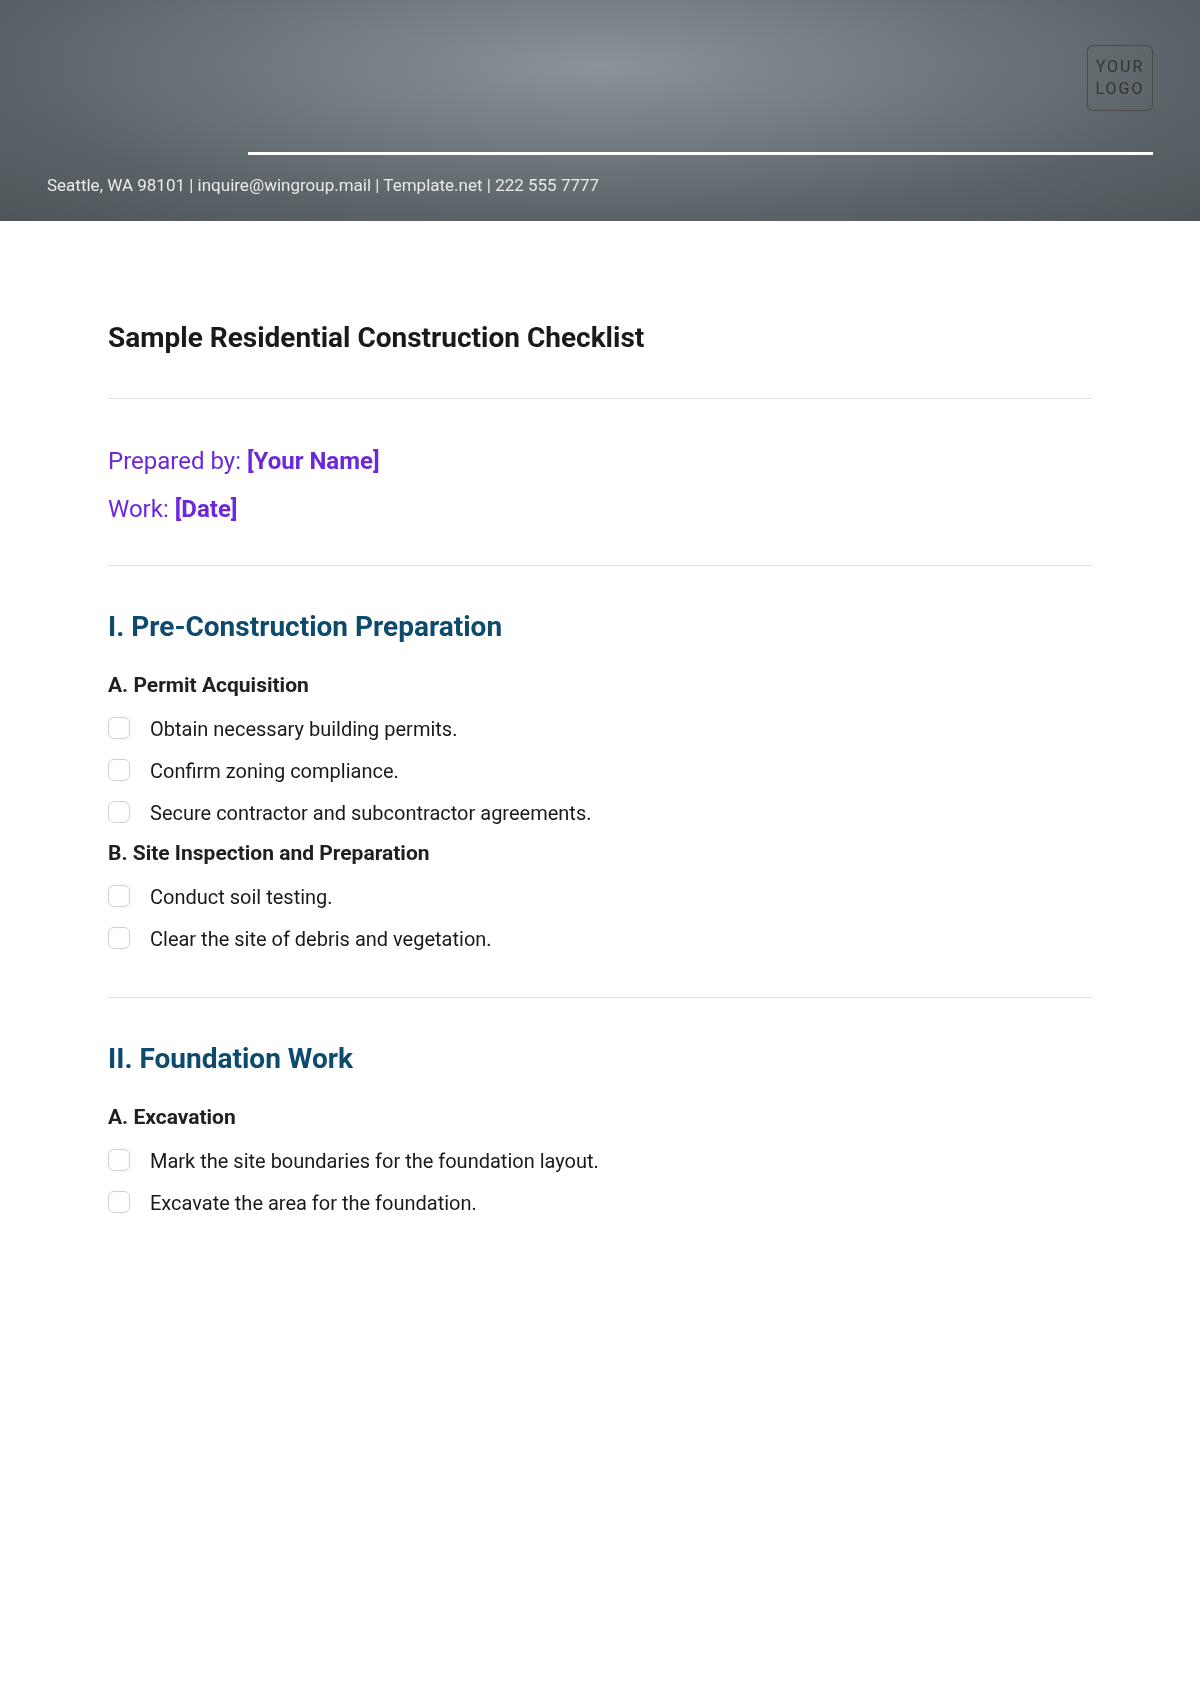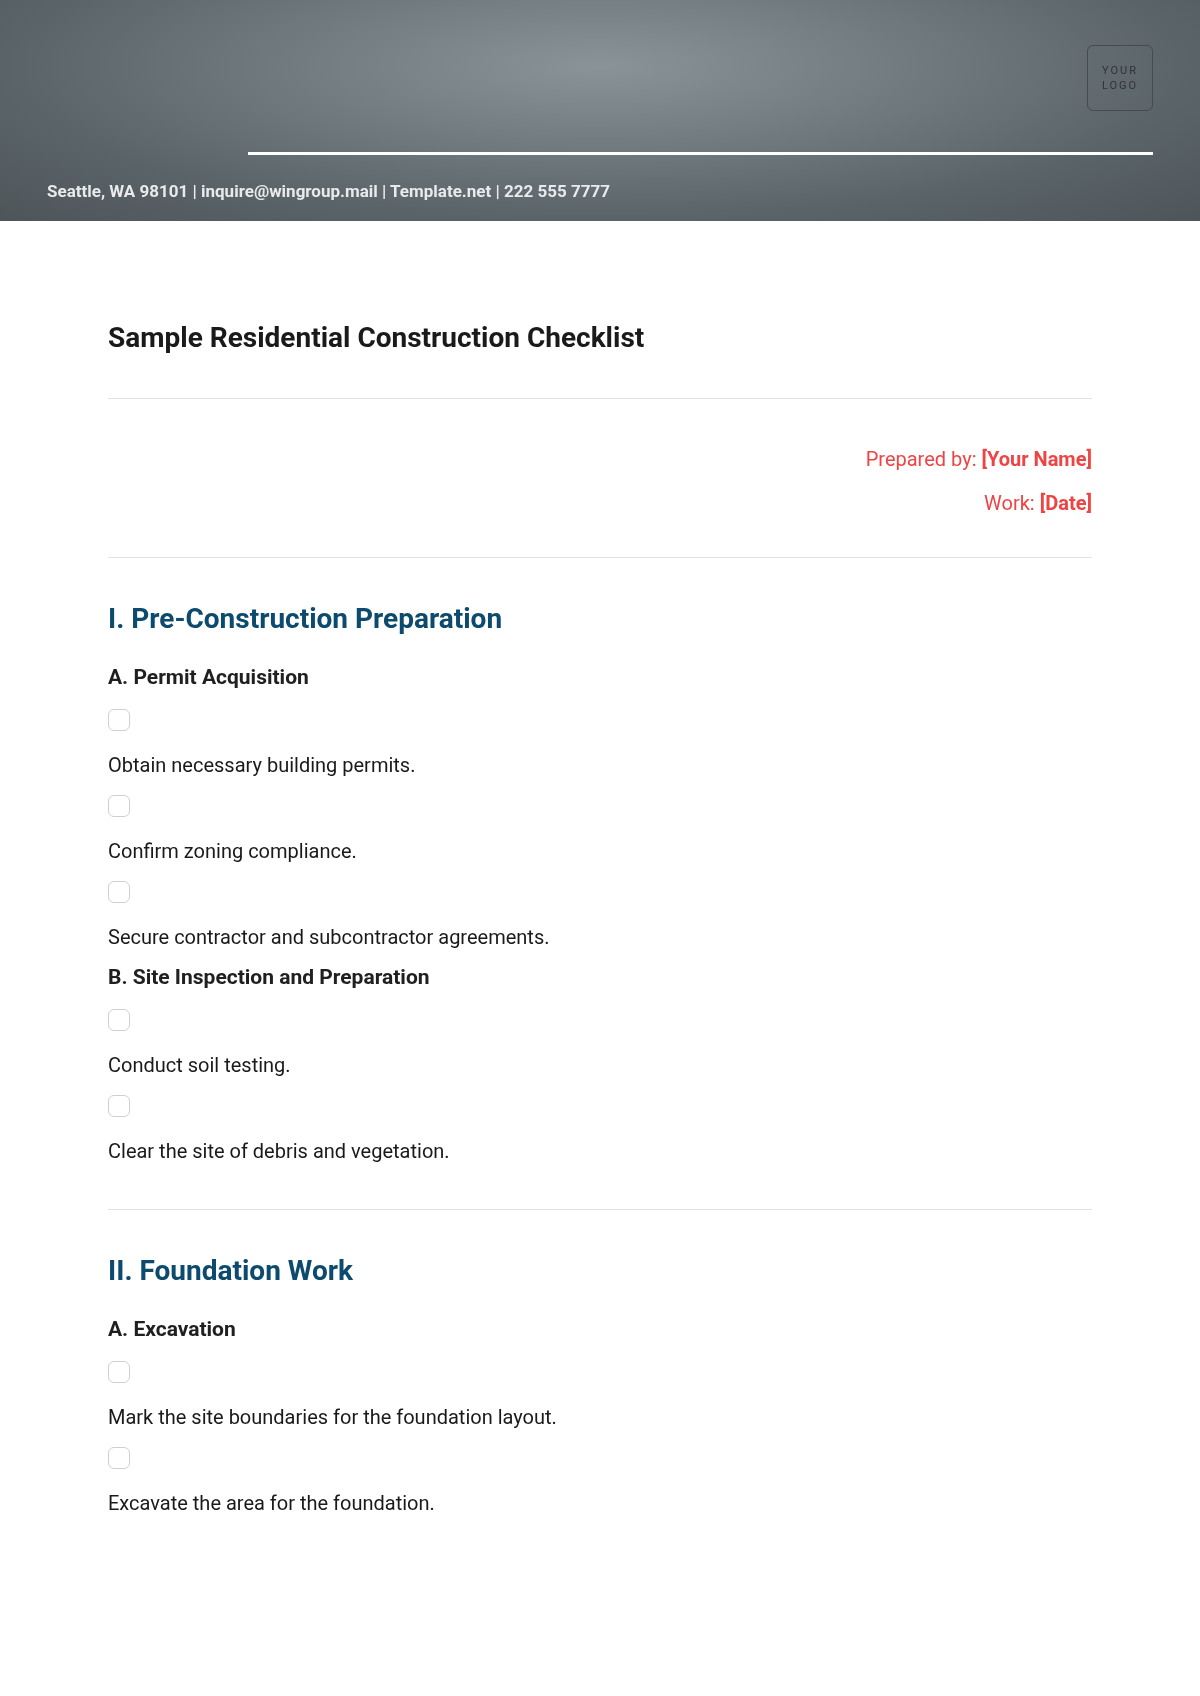--- a/index.html
+++ b/index.html
@@ -21,63 +21,62 @@
       right: 47px;
       width: 66px;
       height: 66px;
       border: 1.5px solid #4a4a4a;
       border-radius: 6px;
       display: flex;
       flex-direction: column;
       align-items: center;
       justify-content: center;
       color: #333;
-      font-size: 11px;
+      font-size: 16px;
       letter-spacing: 2px;
       line-height: 1.4;
       font-weight: 400;
     }
     .header-rule {
       position: absolute;
       top: 152px;
       left: 248px;
       right: 47px;
       height: 3px;
       background: #ffffff;
     }
     .header-info {
       position: absolute;
-      bottom: 20px;
+      bottom: 26px;
       left: 47px;
       color: #e8eaeb;
       font-size: 17px;
-      font-weight: 700;
+      font-weight: 400;
     }
     .content {
       padding: 100px 108px 40px 108px;
     }
     .title {
       font-size: 28px;
       font-weight: 700;
       color: #1a1a1a;
       margin-bottom: 44px;
     }
     .rule {
       border: none;
       border-top: 1px solid #e2e2e2;
       margin: 0;
     }
     .meta-block {
       padding: 48px 0 42px 0;
     }
     .meta-line {
-      font-size: 20px;
-      color: #ef4444;
+      font-size: 24px;
+      color: #6d28d9;
       margin-bottom: 20px;
-      text-align: right;
     }
     .meta-line:last-child { margin-bottom: 0; }
     .meta-line .label { font-weight: 400; }
     .meta-line .value { font-weight: 700; }
     .section {
       padding-top: 44px;
       padding-bottom: 30px;
     }
     .section-title {
       font-size: 28px;
@@ -98,21 +97,20 @@
       list-style: none;
     }
     .check-item {
       display: flex;
       align-items: flex-start;
       gap: 20px;
       margin-bottom: 14px;
       font-size: 20px;
       color: #1a1a1a;
       line-height: 1.4;
-      flex-direction: column;
     }
     .checkbox {
       flex-shrink: 0;
       width: 22px;
       height: 22px;
       border: 1.5px solid #d0d0d0;
       border-radius: 6px;
       margin-top: 2px;
       background: #fff;
     }

